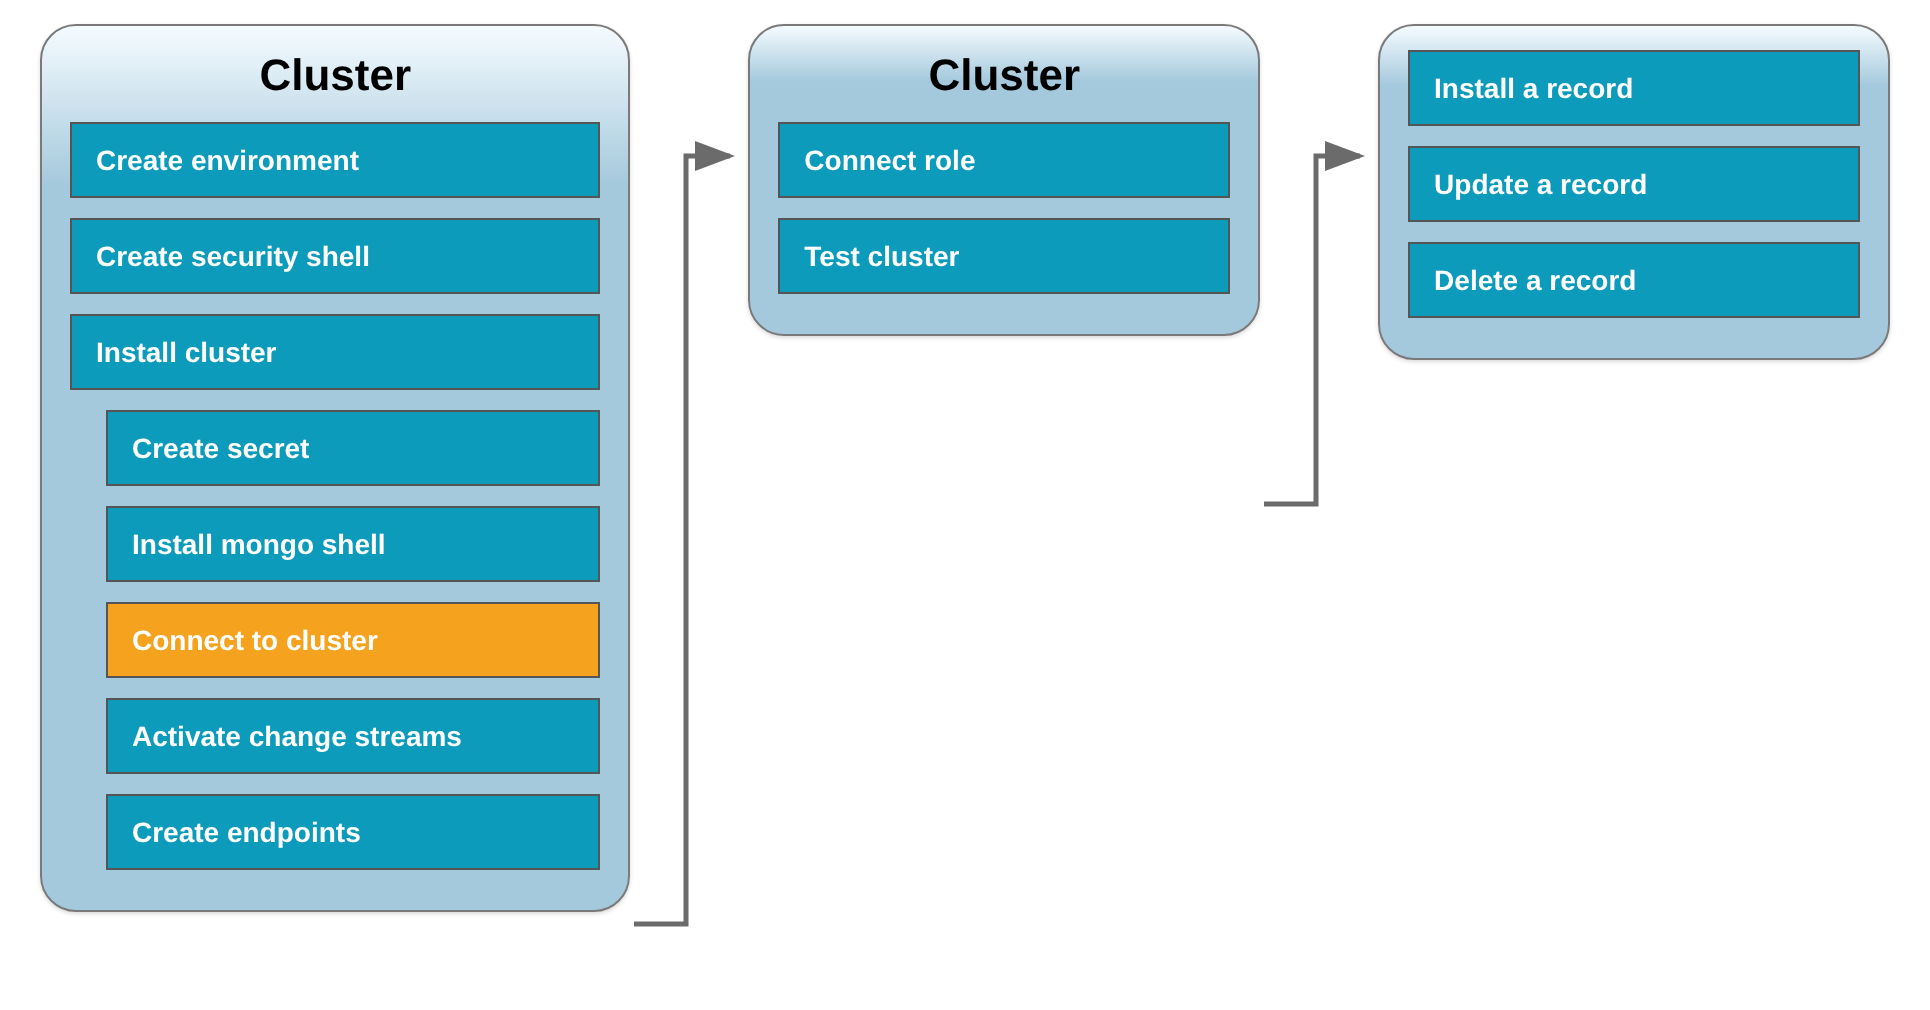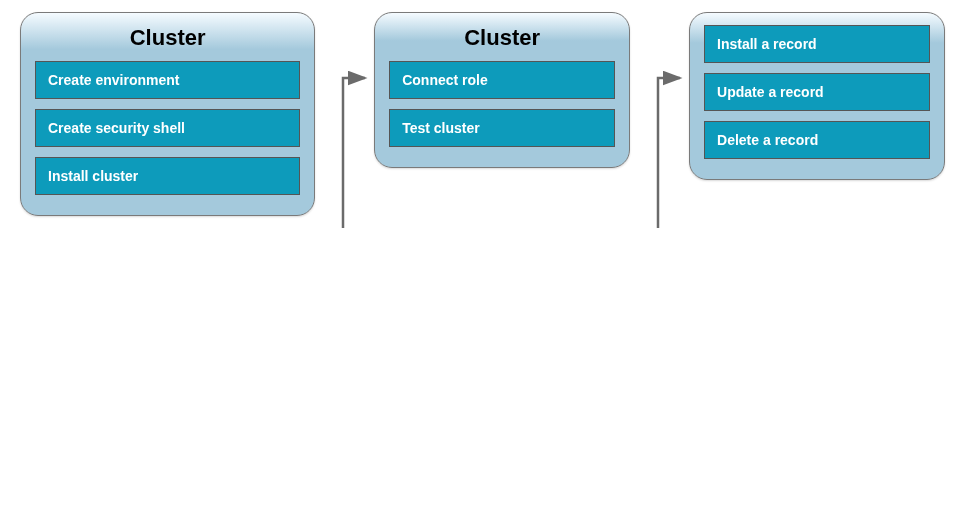--- a/index.html
+++ b/index.html
@@ -66,20 +66,27 @@
 
 <div class="diagram">
 
   <div class="panel panel-cluster">
     <div class="panel-title">Cluster</div>
 
     <div class="item">Create environment</div>
     <div class="item">Create security shell</div>
     <div class="item">Install cluster</div>
 
+    <div class="indent-group">
+      <div class="item">Create secret</div>
+      <div class="item">Install mongo shell</div>
+      <div class="item highlight">Connect to cluster</div>
+      <div class="item">Activate change streams</div>
+      <div class="item">Create endpoints</div>
+    </div>
   </div>
 
   <div class="arrow-col">
     <svg class="arrow-svg" style="top:50px; height:420px;" viewBox="0 0 60 420">
       <defs>
         <marker id="ah1" markerWidth="10" markerHeight="10" refX="7" refY="3" orient="auto">
           <path d="M0,0 L8,3 L0,6 Z" fill="#6b6b6b"></path>
         </marker>
       </defs>
       <path d="M 2 400 L 28 400 L 28 16 L 50 16" fill="none" stroke="#6b6b6b" stroke-width="2.5" marker-end="url(#ah1)"></path>

